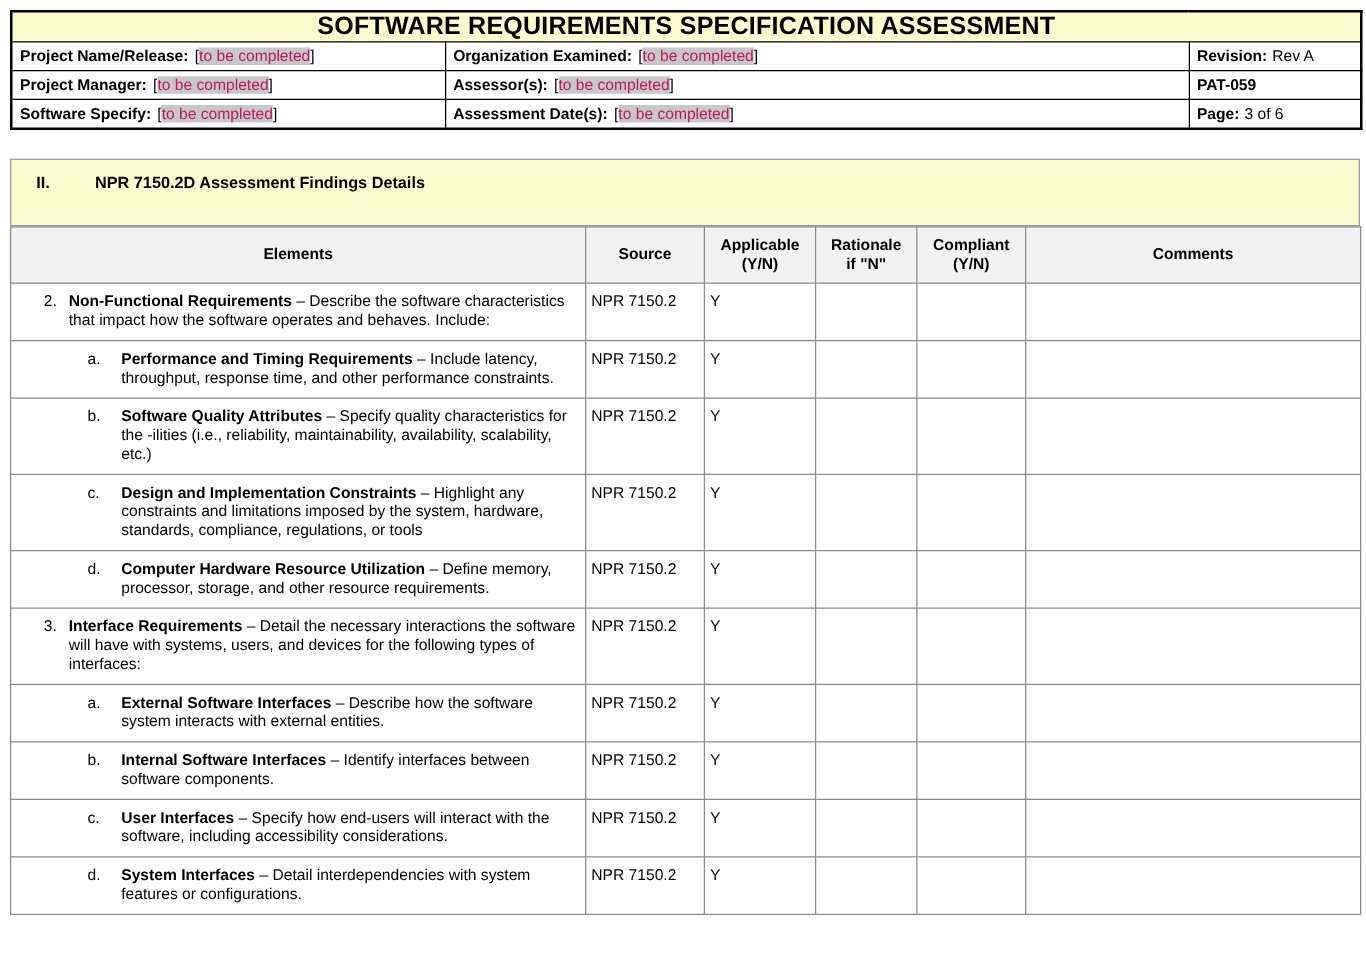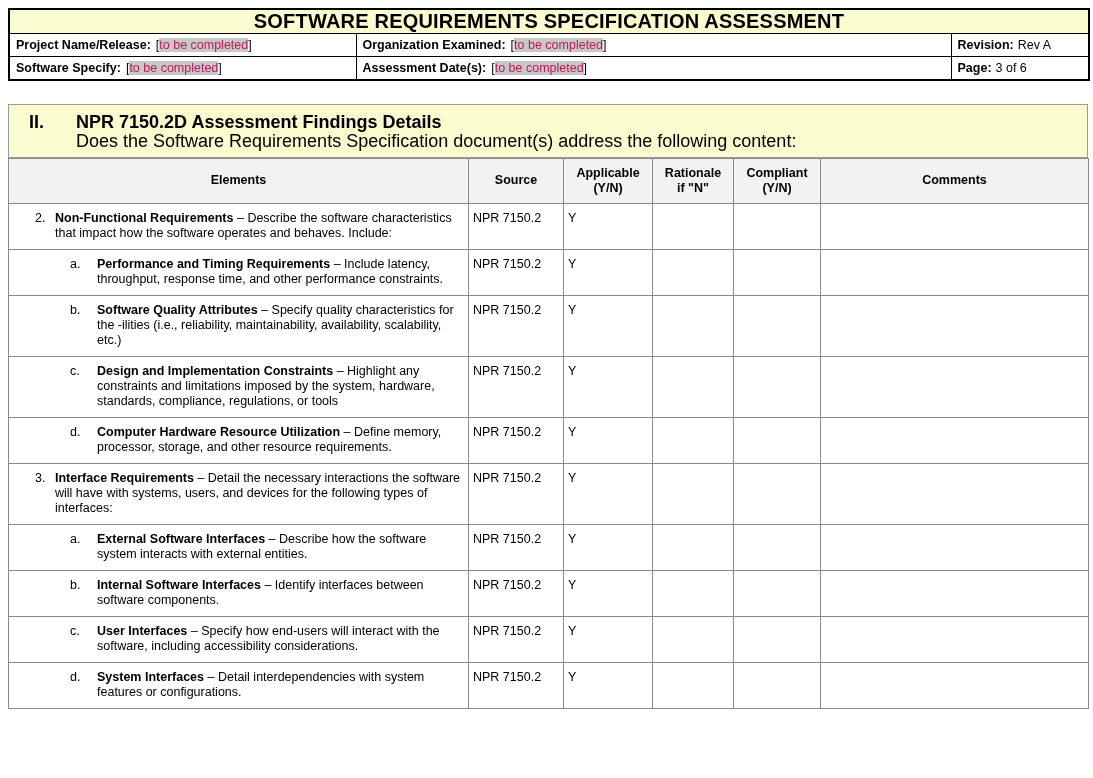--- a/index.html
+++ b/index.html
@@ -35,21 +35,21 @@
   .val-bold { font-weight:normal; }
 
   
   .section-banner {
     margin-top:23px;
     width:1080px; height:54px;
     background:var(--yellow);
     border:1px solid #9a9a9a;
     display:flex; align-items:flex-start;
     padding:8px 10px 0 20px;
-    font-size:18px;
+    font-size:13px;
   }
   .sec-num { font-weight:bold; width:47px; flex:0 0 47px; line-height:19px; }
   .sec-title { font-weight:bold; line-height:19px; }
   .sec-sub { line-height:19px; }
 
   
   table.findings {
     border-collapse:collapse; table-layout:fixed;
     width:1080px;
   }
@@ -101,37 +101,47 @@
       </td>
       <td class="info-cell">
         <span class="lbl">Organization Examined:</span><span class="ph"><span>[</span><mark>to be completed</mark><span>]</span></span>
       </td>
       <td class="info-cell">
         <span class="lbl">Revision:</span><span class="val">Rev A</span>
       </td>
     </tr>
     <tr>
       <td class="info-cell">
+        <span class="lbl">Project Manager:</span><span class="ph"><span>[</span><mark>to be completed</mark><span>]</span></span>
+      </td>
+      <td class="info-cell">
+        <span class="lbl">Assessor(s):</span><span class="ph"><span>[</span><mark>to be completed</mark><span>]</span></span>
+      </td>
+      <td class="info-cell">
+        <span class="lbl">PAT-059</span>
+      </td>
+    </tr>
+    <tr>
+      <td class="info-cell">
         <span class="lbl">Software Specify:</span><span class="ph"><span>[</span><mark>to be completed</mark><span>]</span></span>
       </td>
       <td class="info-cell">
         <span class="lbl">Assessment Date(s):</span><span class="ph"><span>[</span><mark>to be completed</mark><span>]</span></span>
       </td>
       <td class="info-cell">
         <span class="lbl">Page:</span><span class="val val-bold">3 of 6</span>
       </td>
     </tr>
   </tbody>
     </table>
 
   <div class="section-banner">
     <span class="sec-num">II.</span>
     <div>
       <div class="sec-title">NPR 7150.2D Assessment Findings Details</div>
-      <div class="sec-sub">Does the Software Requirements Specification document(s) address the following content:</div>
     </div>
   </div>
 
   <table class="findings">
     <colgroup>
         <col class="c1">
         <col class="c2">
         <col class="c3">
         <col class="c4">
         <col class="c5">

